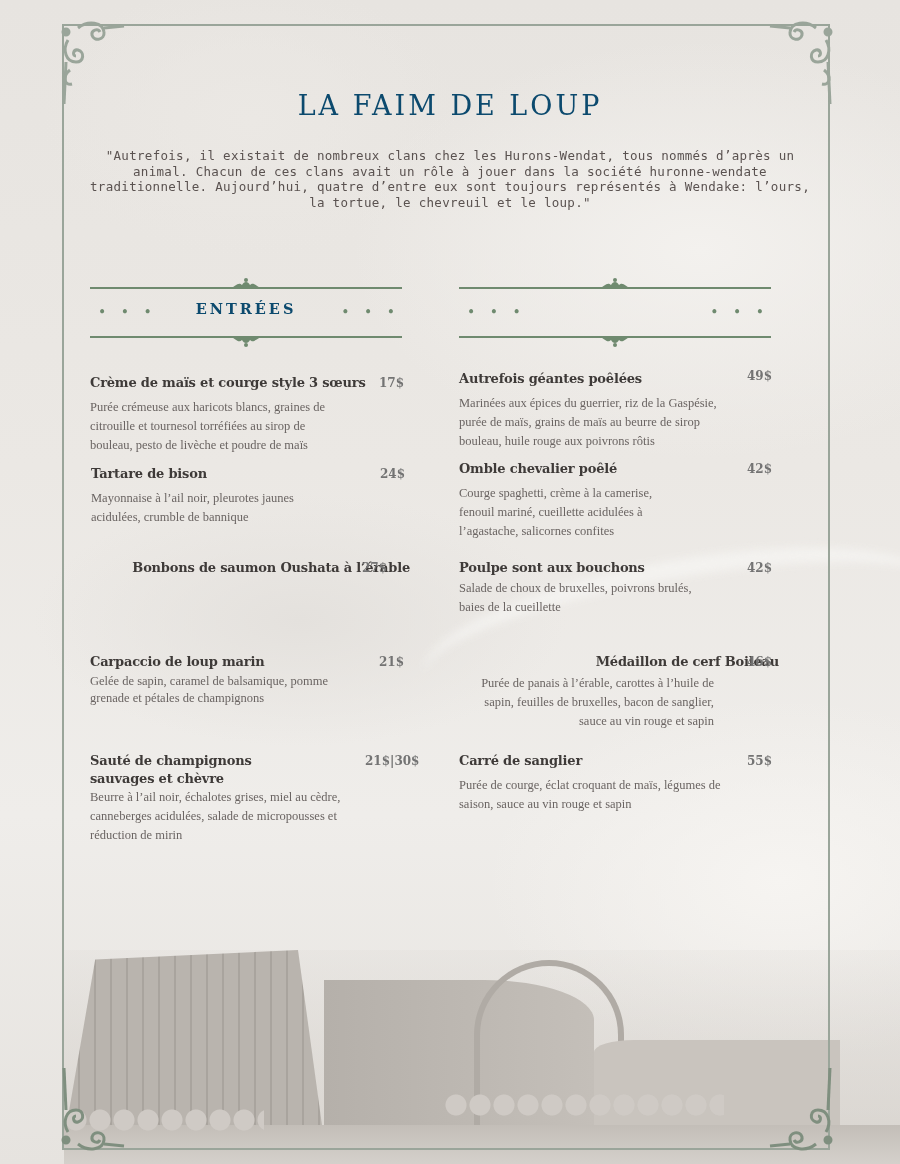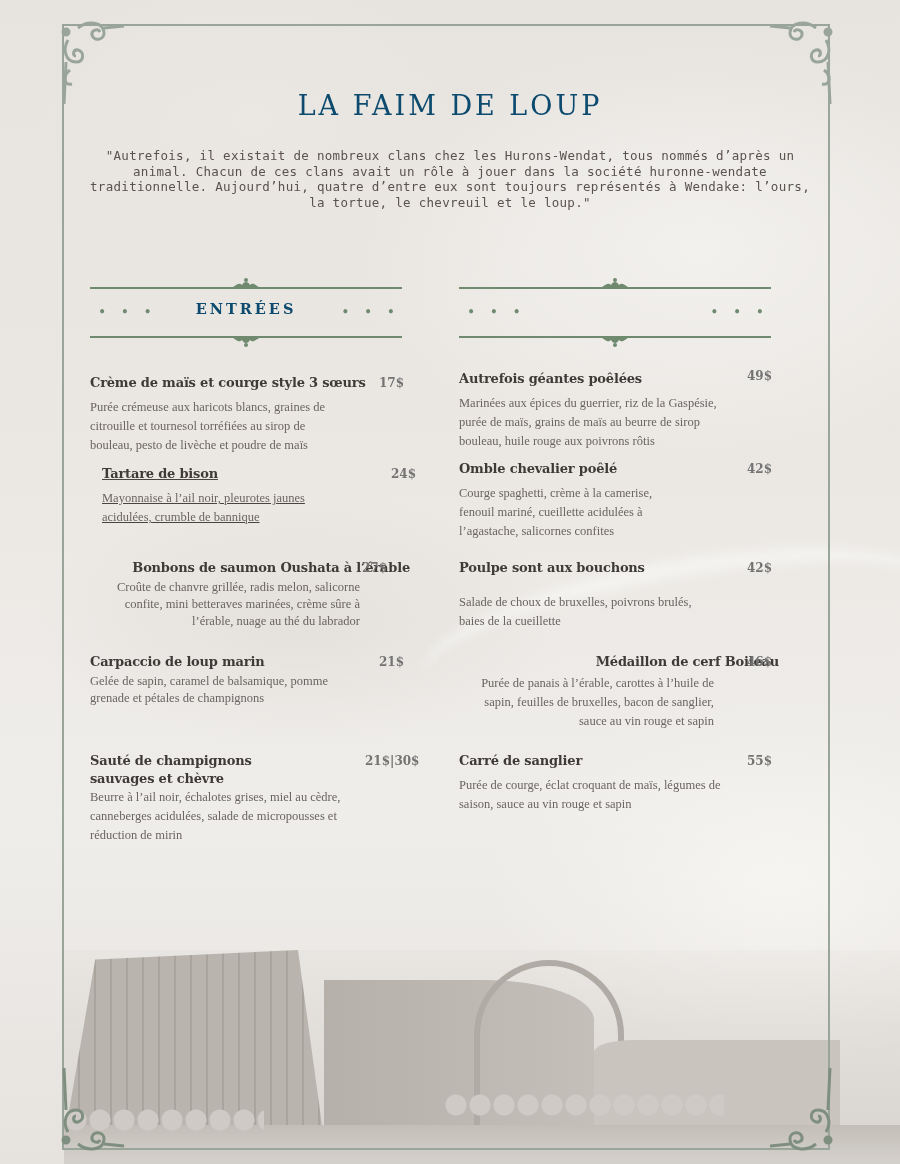--- a/index.html
+++ b/index.html
@@ -201,30 +201,29 @@
       <circle cx="20" cy="9" r="2" fill="#6f8a6f"></circle>
     </svg>
 </div>
 
 <div class="item" style="left:90px; top:374px; width:320px;">
   <div class="name">Crème de maïs et courge style 3 sœurs</div>
   <div class="price" style="left:289px;">17$</div>
   <div class="desc" style="width:250px;">Purée crémeuse aux haricots blancs, graines de citrouille et tournesol torréfiées au sirop de bouleau, pesto de livèche et poudre de maïs</div>
 </div>
 
-<div class="item" style="left:102px; top:465px; width:320px;text-decoration:underline;">
+<div class="item" style="left:91px; top:465px; width:320px;">
   <div class="name">Tartare de bison</div>
   <div class="price" style="left:289px;">24$</div>
   <div class="desc" style="width:230px;">Mayonnaise à l’ail noir, pleurotes jaunes acidulées, crumble de bannique</div>
 </div>
 
 <div class="item wide-desc" style="left:90px; top:559px; width:320px;text-align:right;">
   <div class="name">Bonbons de saumon Oushata à l’érable</div>
   <div class="price" style="left:272px;">27$</div>
-  <div class="desc" style="width:270px;">Croûte de chanvre grillée, radis melon, salicorne confite, mini betteraves marinées, crème sûre à l’érable, nuage au thé du labrador</div>
 </div>
 
 <div class="item wide-desc" style="left:90px; top:653px; width:320px;">
   <div class="name">Carpaccio de loup marin</div>
   <div class="price" style="left:289px;">21$</div>
   <div class="desc" style="width:240px;">Gelée de sapin, caramel de balsamique, pomme grenade et pétales de champignons</div>
 </div>
 
 <div class="item tight" style="left:90px; top:752px; width:330px;">
   <div class="name" style="width:230px;">Sauté de champignons sauvages et chèvre</div>
@@ -240,21 +239,21 @@
 
 <div class="item" style="left:459px; top:460px; width:320px;">
   <div class="name">Omble chevalier poêlé</div>
   <div class="price" style="left:288px;">42$</div>
   <div class="desc" style="width:215px;">Courge spaghetti, crème à la camerise, fenouil mariné, cueillette acidulées à l’agastache, salicornes confites</div>
 </div>
 
 <div class="item" style="left:459px; top:559px; width:320px;">
   <div class="name">Poulpe sont aux bouchons</div>
   <div class="price" style="left:288px;">42$</div>
-  <div class="desc" style="width:255px; margin-top:16px;font-family:Liberation Serif, serif;">Salade de choux de bruxelles, poivrons brulés, baies de la cueillette</div>
+  <div class="desc" style="width:255px; margin-top:2px;font-family:Liberation Serif, serif;">Salade de choux de bruxelles, poivrons brulés, baies de la cueillette</div>
 </div>
 
 <div class="item" style="left:459px; top:653px; width:320px;text-align:right;">
   <div class="name">Médaillon de cerf Boileau</div>
   <div class="price" style="left:288px;">46$</div>
   <div class="desc" style="width:255px; margin-top:3px;">Purée de panais à l’érable, carottes à l’huile de sapin, feuilles de bruxelles, bacon de sanglier, sauce au vin rouge et sapin</div>
 </div>
 
 <div class="item" style="left:459px; top:752px; width:320px;">
   <div class="name">Carré de sanglier</div>

